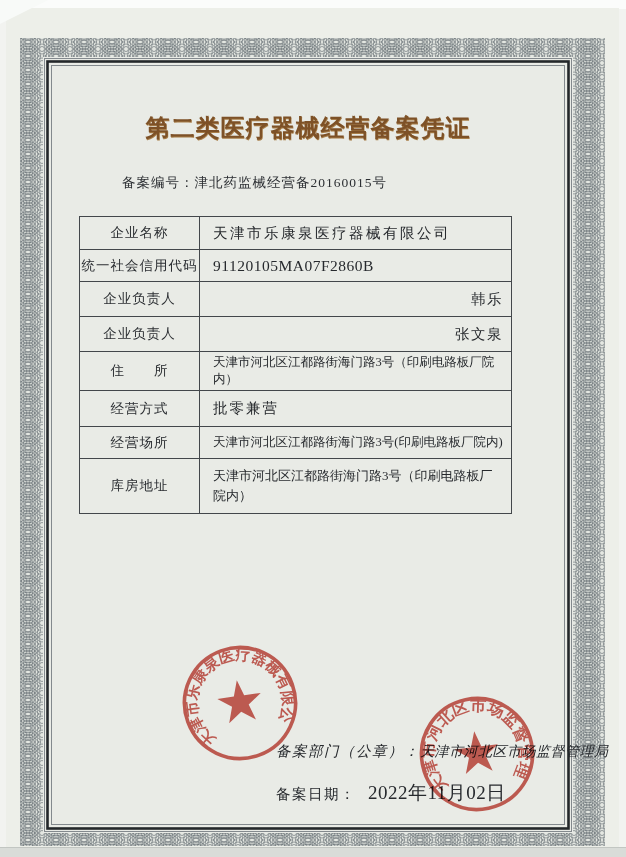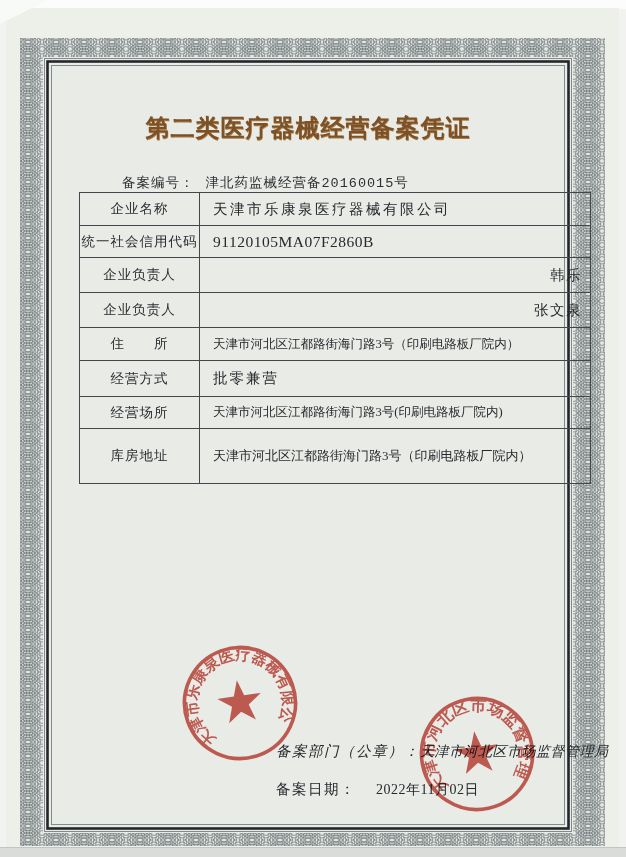--- a/index.html
+++ b/index.html
@@ -20,23 +20,23 @@
   .title{
     position:absolute;left:55px;top:112px;width:506px;
     text-align:center;font-size:24px;font-weight:bold;
     color:#7d5127;letter-spacing:1px;
     text-shadow:0.5px 0.5px 0 #a97f4a;
   }
   .regline{
     position:absolute;left:122px;top:174px;
     font-size:13.5px;color:#2c2f33;letter-spacing:1px;
   }
-  .regline .regval{margin-left:11px;font-family:Liberation Mono, monospace;}
+  .regline .regval{margin-left:0;}
   table.info{
-    position:absolute;left:79px;top:192px;width:512px;
+    position:absolute;left:79px;top:216px;width:433px;
     border-collapse:collapse;table-layout:fixed;
     color:#26292d;
   }
   table.info td{border:1px solid #43474b;overflow:hidden;}
   td.lbl{width:117px;text-align:center;vertical-align:middle;
     font-size:13.5px;letter-spacing:1px;color:#2b2e32;}
   td.val{padding:2px 8px 2px 13px;vertical-align:middle;font-size:13.5px;}
   tr:nth-child(1) td.val{font-size:14.5px;letter-spacing:2.5px;}
   tr:nth-child(2) td.val{font-size:15.5px;letter-spacing:0.5px;}
   tr:nth-child(3) td.val,
@@ -51,21 +51,21 @@
     white-space:pre-line;padding-top:6px;}
   .dept-line{
     position:absolute;left:276px;top:742px;width:340px;
     font-size:14.5px;color:#26292d;letter-spacing:1.5px;white-space:nowrap;font-style:italic;
   }
   .dept-line .dv{font-size:14px;letter-spacing:0.5px;}
   .date-line{
     position:absolute;left:276px;top:780px;
     font-size:14.5px;color:#26292d;letter-spacing:1.5px;white-space:nowrap;
   }
-  .date-line .dv{margin-left:20px;font-size:14px;letter-spacing:0.5px;}
+  .date-line .dv{margin-left:12px;font-size:19px;letter-spacing:0.5px;}
   svg.seals{position:absolute;left:0;top:0;mix-blend-mode:multiply;}
 </style>
 </head>
 <body>
 
 <div class="page">
 
   <div class="scan-top"></div>
   <div class="paper"></div>
   <div class="curl"></div>

